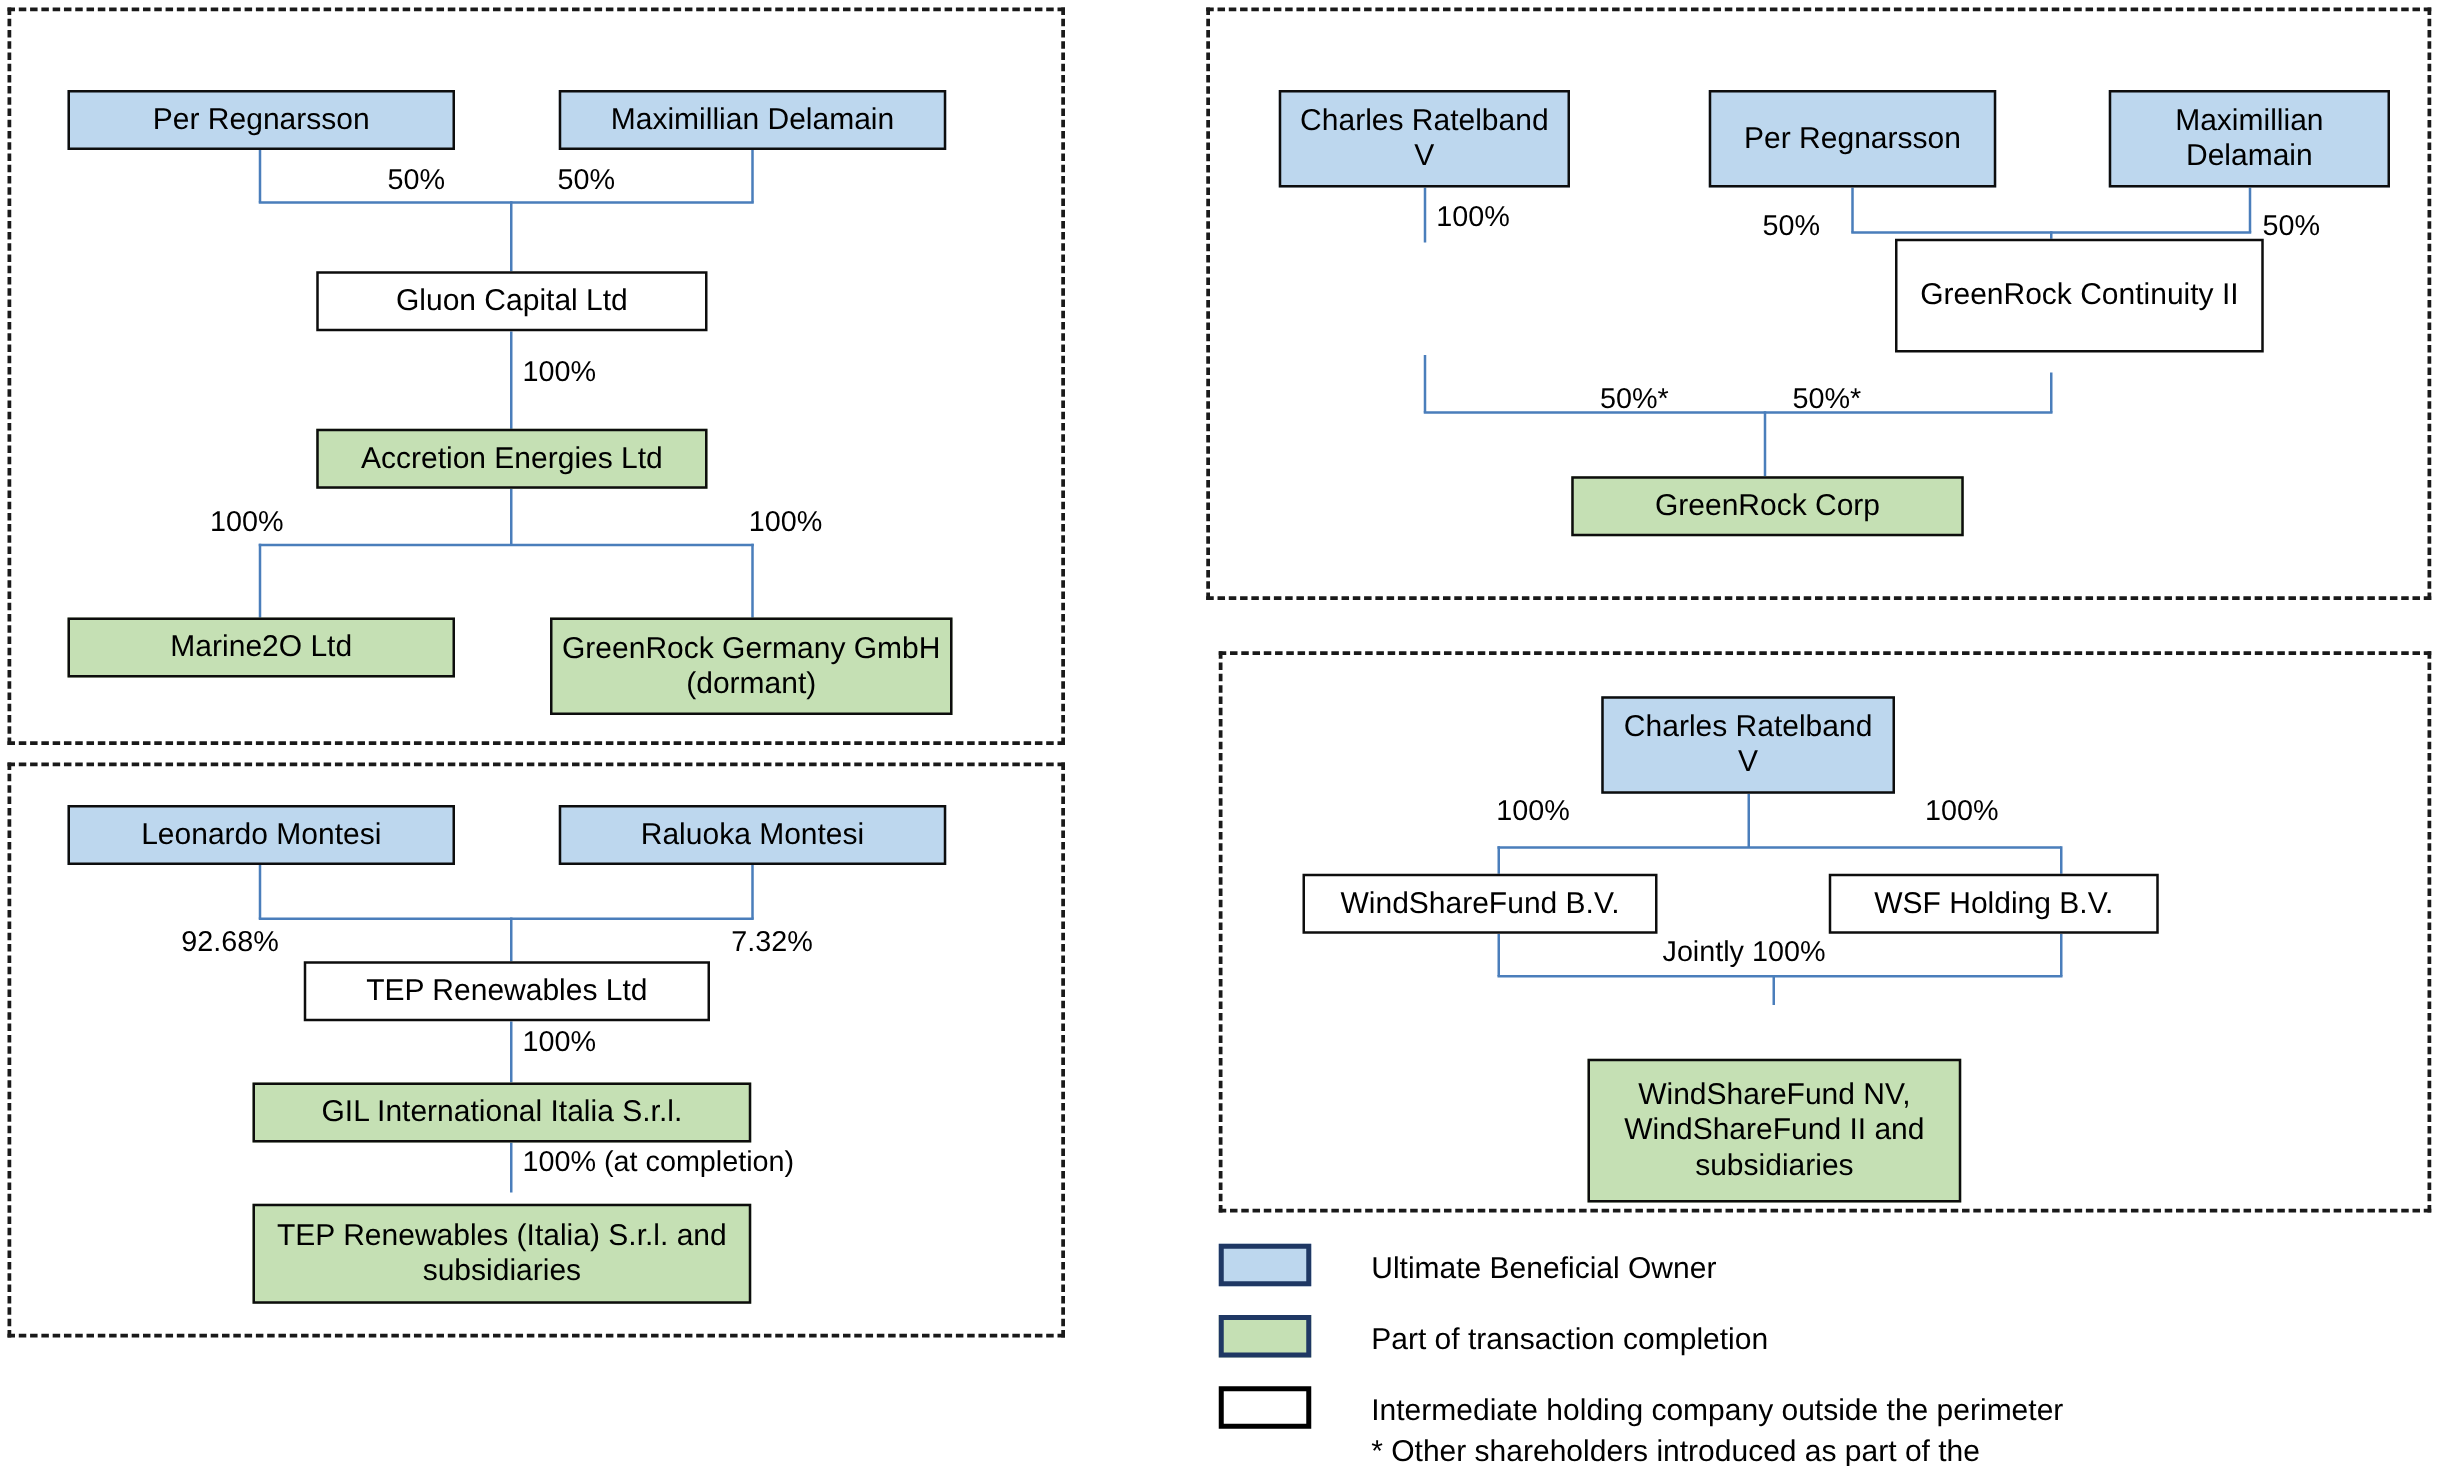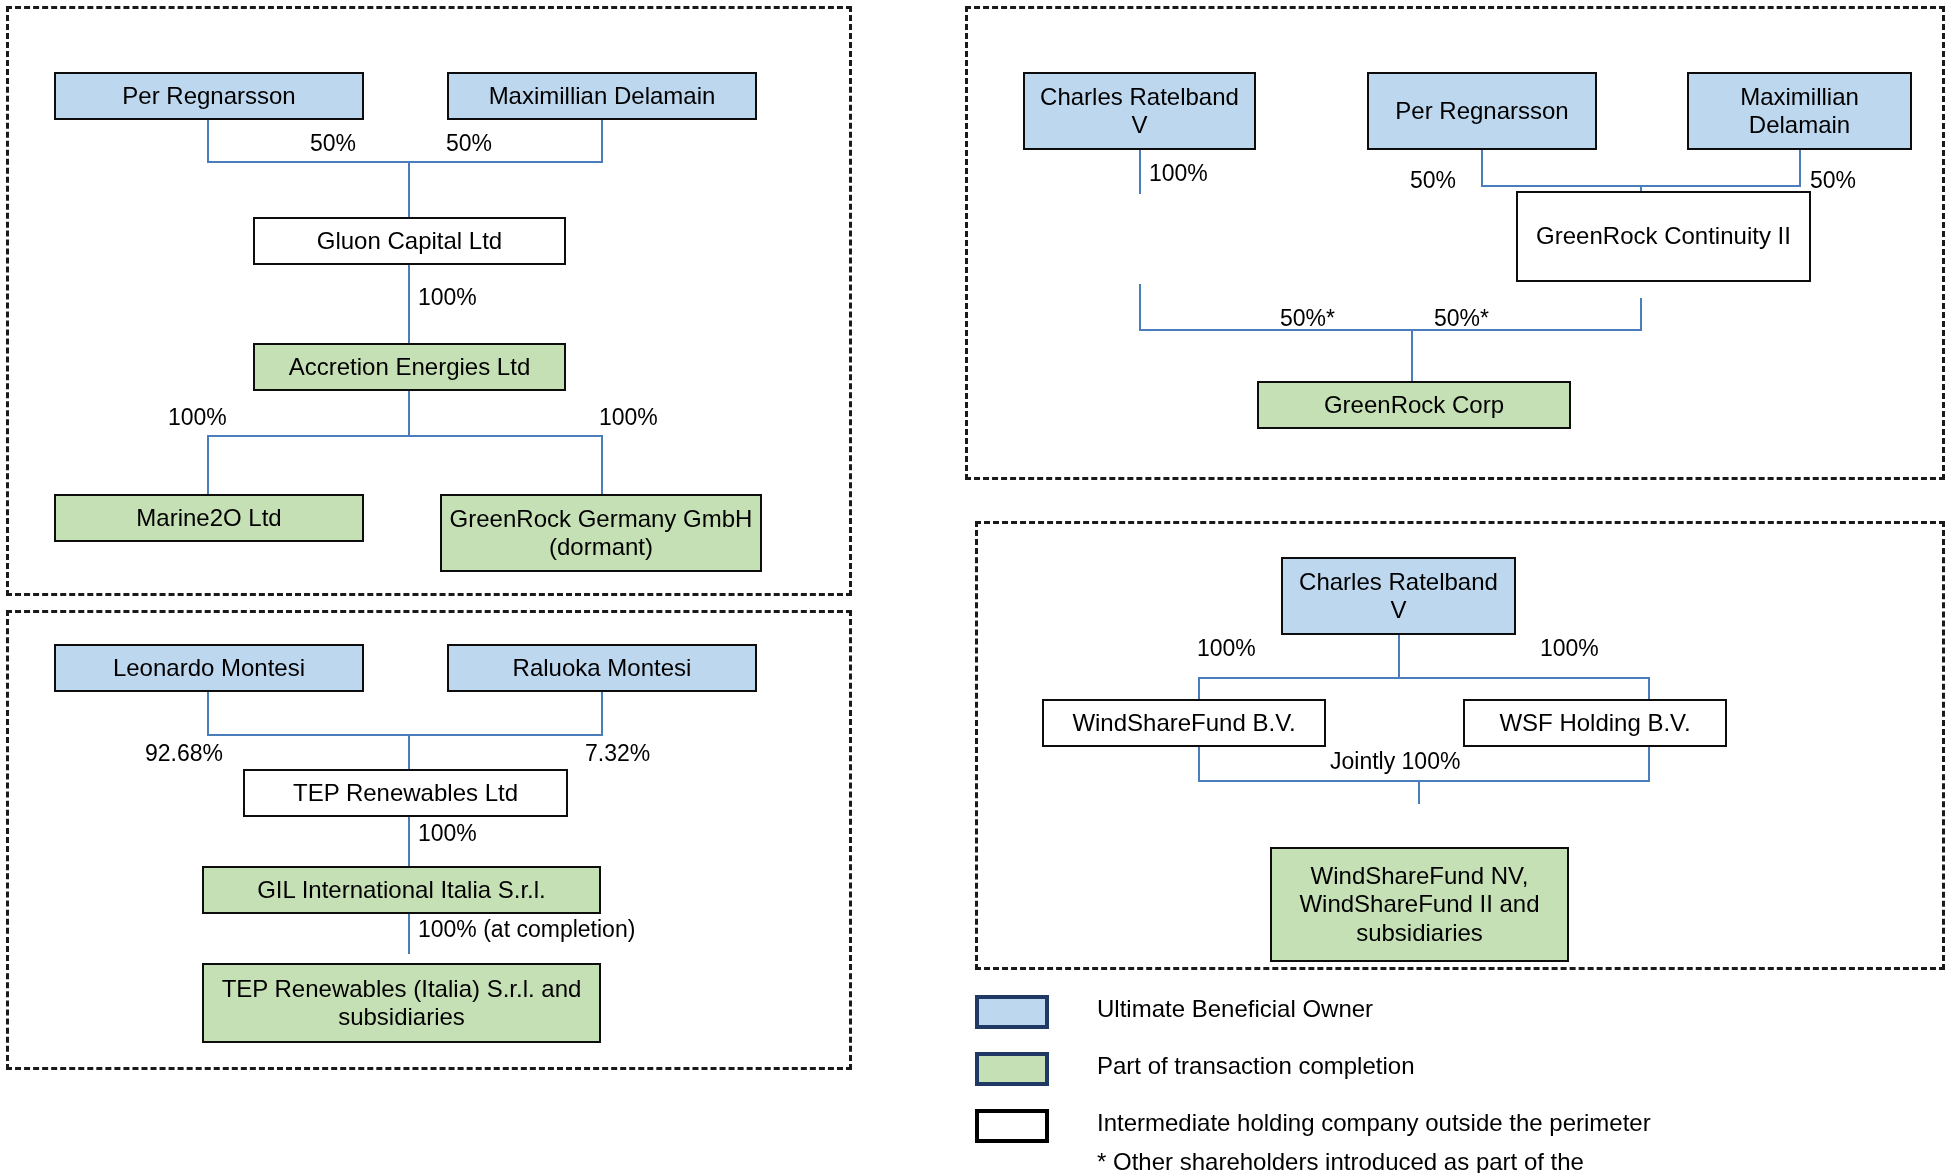--- a/index.html
+++ b/index.html
@@ -49,21 +49,21 @@
     position:absolute;
     font-size:23px;
     white-space:nowrap;
     z-index:7;
     background:transparent;
     color:#000;
   }
 
   
   .legend{position:absolute;z-index:8;}
-  .legend-row{position:absolute;display:flex;align-items:flex-start;}
+  .legend-row{position:absolute;display:flex;align-items:flex-end;}
   .swatch{
     width:74px;height:34px;box-sizing:border-box;
     border:4px solid #1f3864;
   }
   .swatch.ubo{background:#bdd7ee;}
   .swatch.perim{background:#c5e0b4;}
   .swatch.hold{background:#ffffff;border:4px solid #000000;}
   .legend-label{
     margin-left:48px;font-size:24px;white-space:nowrap;
   }

